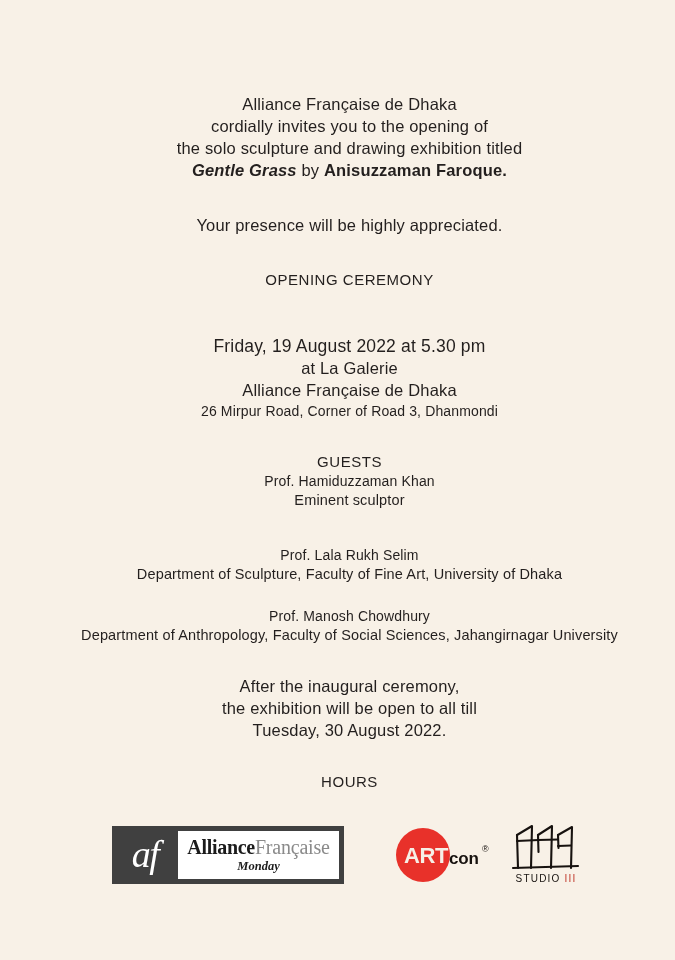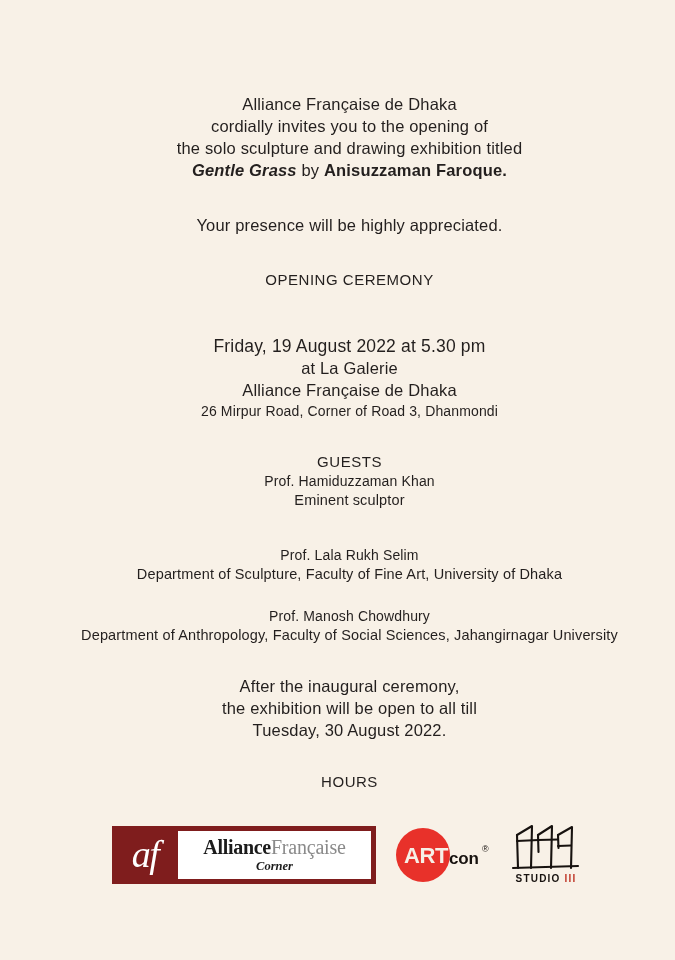--- a/index.html
+++ b/index.html
@@ -70,23 +70,23 @@
     width: 675px;
     height: 90px;
   }
 
   
   .af-logo {
     position: absolute;
     left: 112px;
     top: 826px - 818px;
     top: 8px;
-    width: 264px;
+    width: 232px;
     height: 58px;
-    background: #7f1d1d;
+    background: #404040;
     box-sizing: border-box;
     display: flex;
     align-items: stretch;
   }
   .af-mark {
     width: 66px;
     display: flex;
     align-items: center;
     justify-content: center;
     color: #ffffff;
@@ -181,21 +181,21 @@
     height: 74px;
   }
   .studio-mark { position: absolute; left: 0; top: 0; }
   .studio-word {
     position: absolute;
     left: 0;
     top: 51px;
     width: 76px;
     text-align: center;
     font-size: 10px;
-    font-weight: bold;
+    font-weight: normal;
     letter-spacing: 0.12em;
     color: #17120f;
     white-space: nowrap;
   }
   .studio-word .three { color: #c0392b; }
 </style>
 </head>
 <body>
 
 <div class="page">
@@ -244,21 +244,21 @@
   <div class="block hours-block">
     <span class="ln s-caps">HOURS</span>
   </div>
 
   <div class="logos">
 
     <div class="af-logo">
       <div class="af-mark">af</div>
       <div class="af-panel">
         <div class="af-name"><span class="a1">Alliance</span><span class="a2">Française</span></div>
-        <div class="af-city">Corner</div>
+        <div class="af-city">Monday</div>
       </div>
     </div>
 
     <div class="artcon">
       <div class="artcon-circle"></div>
       <div class="artcon-art">ART</div>
       <div class="artcon-con">con</div>
       <div class="artcon-reg">®</div>
     </div>
 

